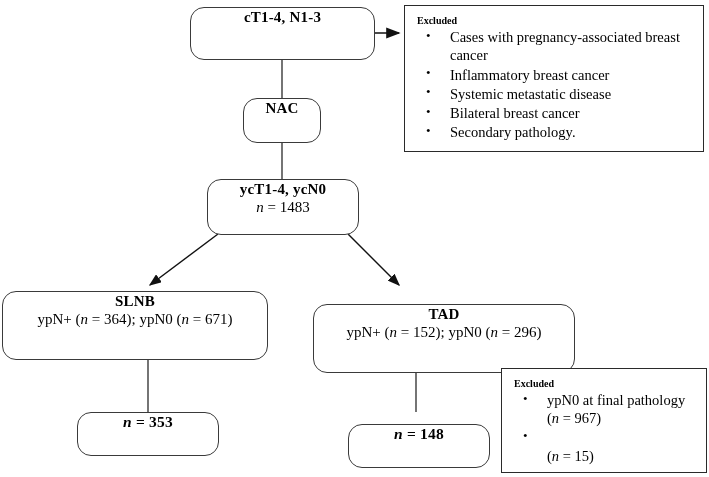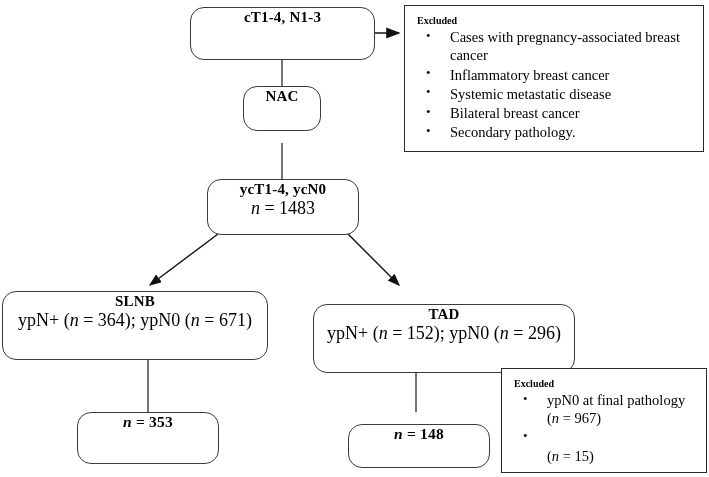--- a/index.html
+++ b/index.html
@@ -37,21 +37,21 @@
     text-align: center;
     line-height: 1.22;
   }
   .node .title {
     font-weight: bold;
     font-size: 15px;
     letter-spacing: 0.2px;
     white-space: nowrap;
   }
   .node .sub {
-    font-size: 18px;
+    font-size: 15px;
     white-space: nowrap;
   }
   .node.small .title { font-size: 15px; }
   .node.bigval .title { font-size: 15.5px; }
 
   .excl-box {
     position: absolute;
     box-sizing: border-box;
     border: 1.3px solid #2a2a2a;
     border-radius: 0;
@@ -135,40 +135,40 @@
         <span class="bullet">•</span>
         <span>Bilateral breast cancer</span>
       </li>
       <li>
         <span class="bullet">•</span>
         <span>Secondary pathology.</span>
       </li>
     </ul>
   </div>
 
-  <div class="node small" style="left:243px; top:86px; width:78px; height:45px;">
+  <div class="node small" style="left:243px; top:98px; width:78px; height:45px;">
     <div class="title">NAC</div>
   </div>
 
   <div class="node" style="left:207px; top:179px; width:152px; height:56px;">
     <div class="title">ycT1-4, ycN0</div>
     <div class="sub"><i class="n">n</i><span> = 1483</span></div>
   </div>
 
   <div class="node" style="left:2px; top:291px; width:266px; height:69px;">
     <div class="title">SLNB</div>
     <div class="sub"><span>ypN+ (</span><i class="n">n</i><span> = 364); </span><span>ypN0 (</span><i class="n">n</i><span> = 671)</span></div>
   </div>
 
   <div class="node" style="left:313px; top:304px; width:262px; height:69px;">
     <div class="title">TAD</div>
     <div class="sub"><span>ypN+ (</span><i class="n">n</i><span> = 152); </span><span>ypN0 (</span><i class="n">n</i><span> = 296)</span></div>
   </div>
 
-  <div class="node bigval" style="left:77px; top:412px; width:142px; height:52px;">
+  <div class="node bigval" style="left:77px; top:412px; width:142px; height:44px;">
     <div class="title"><i class="n">n</i><span> = 353</span></div>
   </div>
 
   <div class="node bigval" style="left:348px; top:424px; width:142px; height:44px;">
     <div class="title"><i class="n">n</i><span> = 148</span></div>
   </div>
 
   <div class="excl-box" style="left:501px; top:368px; width:206px; height:105px;">
     <div class="excl-title">Excluded</div>
     <ul class="excl-list">

